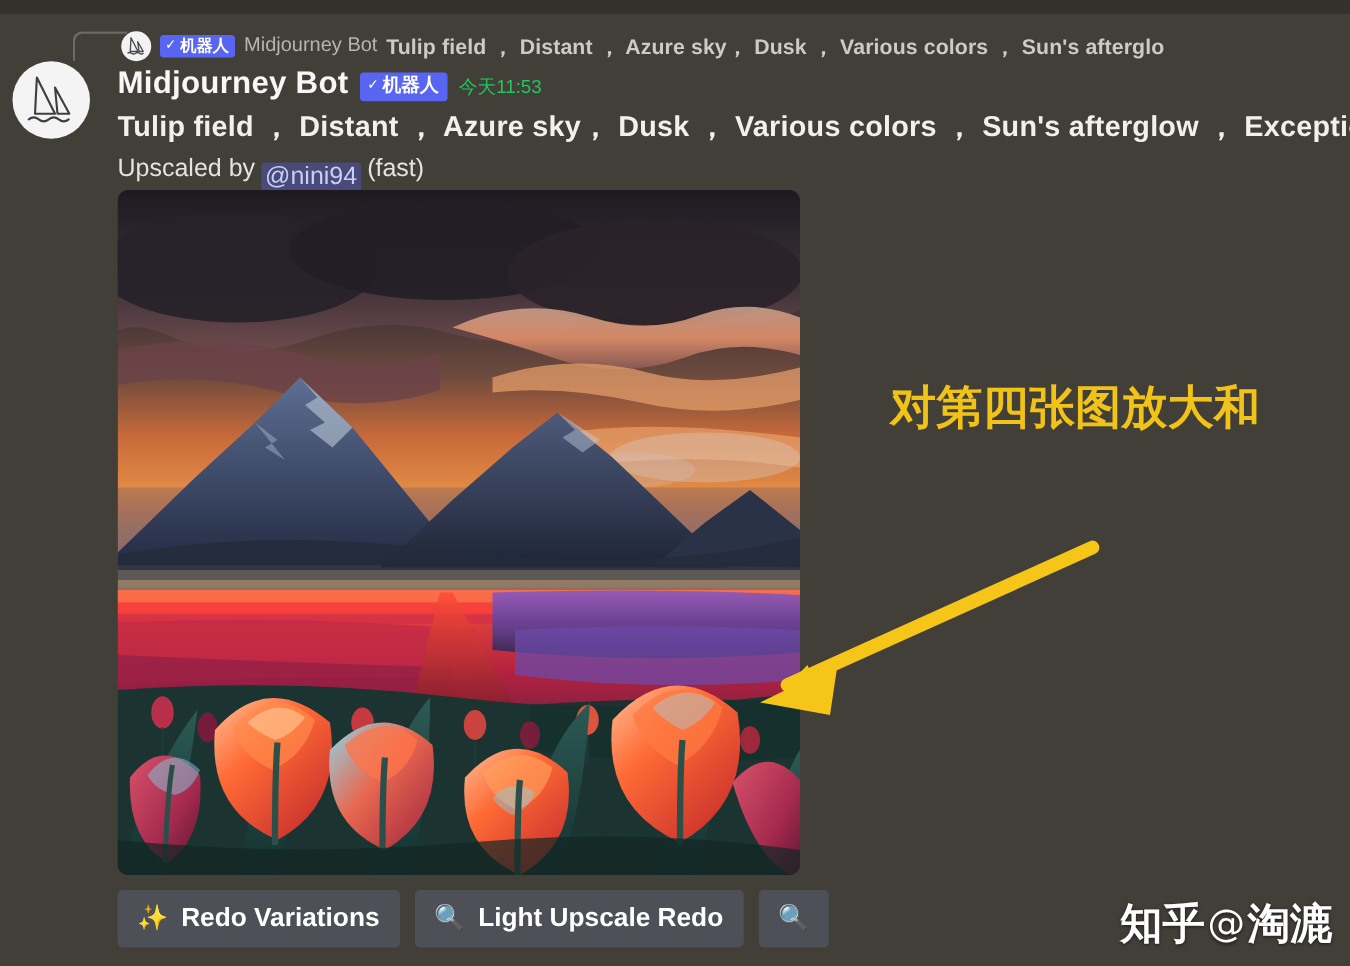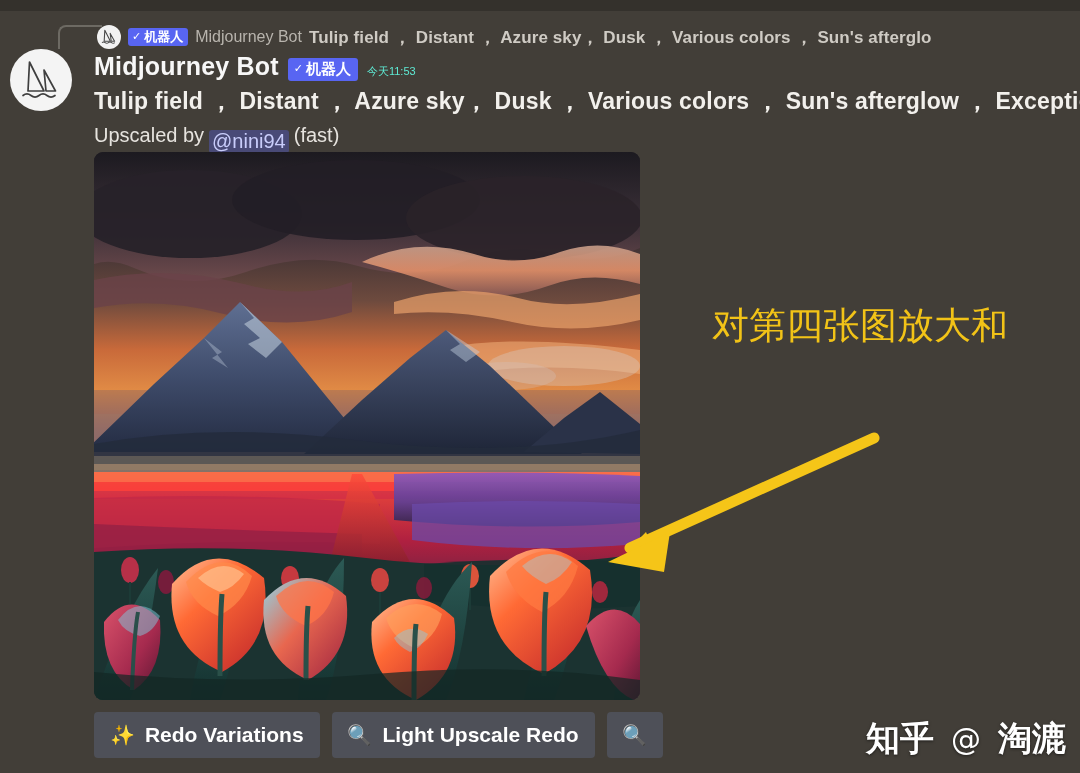--- a/index.html
+++ b/index.html
@@ -25,47 +25,47 @@
   .badge .chk{font-size:11px;font-weight:700;}
   .reply-name{color:#b8b4ad;font-size:16px;font-weight:400;}
   .reply-text{color:#cfcbc4;font-size:17px;font-weight:700;letter-spacing:.1px;}
 
   
   .msg-avatar{position:absolute;left:10px;top:49px;width:62px;height:62px;border-radius:50%;
     background:#f4f4f4;display:flex;align-items:center;justify-content:center;overflow:hidden;}
   .header{position:absolute;left:94px;top:52px;display:flex;align-items:baseline;gap:9px;white-space:nowrap;}
   .author{color:#f7f7f7;font-size:25px;font-weight:700;letter-spacing:.2px;}
   .badge-lg{font-size:15px;padding:2px 7px 3px 6px;position:relative;top:-3px;}
-  .timestamp{color:#5eead4;font-size:11px;font-weight:400;}
+  .timestamp{color:#22c55e;font-size:15px;font-weight:400;}
 
   .prompt{position:absolute;left:94px;top:86px;width:1010px;height:30px;overflow:hidden;
     color:#f2f0ec;font-size:23px;font-weight:700;white-space:nowrap;letter-spacing:.2px;}
   .upscaled{position:absolute;left:94px;top:121px;height:28px;display:flex;align-items:center;
     gap:5px;white-space:nowrap;color:#e6e3de;font-size:20px;}
   .mention{background:rgba(88,101,242,.34);color:#c9cdfb;border-radius:3px;padding:0 3px;font-weight:500;margin-top:12px;}
 
   
   .art{position:absolute;left:94px;top:152px;width:546px;height:548px;border-radius:9px;overflow:hidden;}
   .art svg{display:block;width:546px;height:548px;}
 
   
   .anno{position:absolute;left:660px;top:302px;width:400px;text-align:center;
-    color:#f2c317;font-size:37px;font-weight:400;line-height:1.30;
+    color:#f2c317;font-size:37px;font-weight:700;line-height:1.30;
     font-family:"DejaVu Sans","Liberation Sans",sans-serif;}
   .arrow{position:absolute;left:590px;top:420px;width:320px;height:180px;pointer-events:none;}
 
   
   .btnbar{position:absolute;left:94px;top:712px;display:flex;gap:12px;}
   .btn{height:46px;background:#4e5058;border-radius:4px;display:flex;align-items:center;
     gap:10px;padding:0 16px;color:#ffffff;font-size:21px;font-weight:700;white-space:nowrap;}
   .btn .ic{font-size:20px;line-height:1;}
   .btn-web{opacity:.97;}
 
   
-  .watermark{position:absolute;right:14px;top:716px;display:flex;align-items:center;gap:17px;
+  .watermark{position:absolute;right:14px;top:716px;display:flex;align-items:center;gap:2px;
     color:#ffffff;font-size:34px;font-weight:700;text-shadow:0 1px 3px rgba(0,0,0,.55);
     font-family:"DejaVu Sans","Liberation Sans",sans-serif;white-space:nowrap;}
   .wm-at{font-size:30px;font-weight:400;}
 </style>
 </head>
 <body>
 
 <div class="topstrip"></div>
 
 <div class="reply-row">

